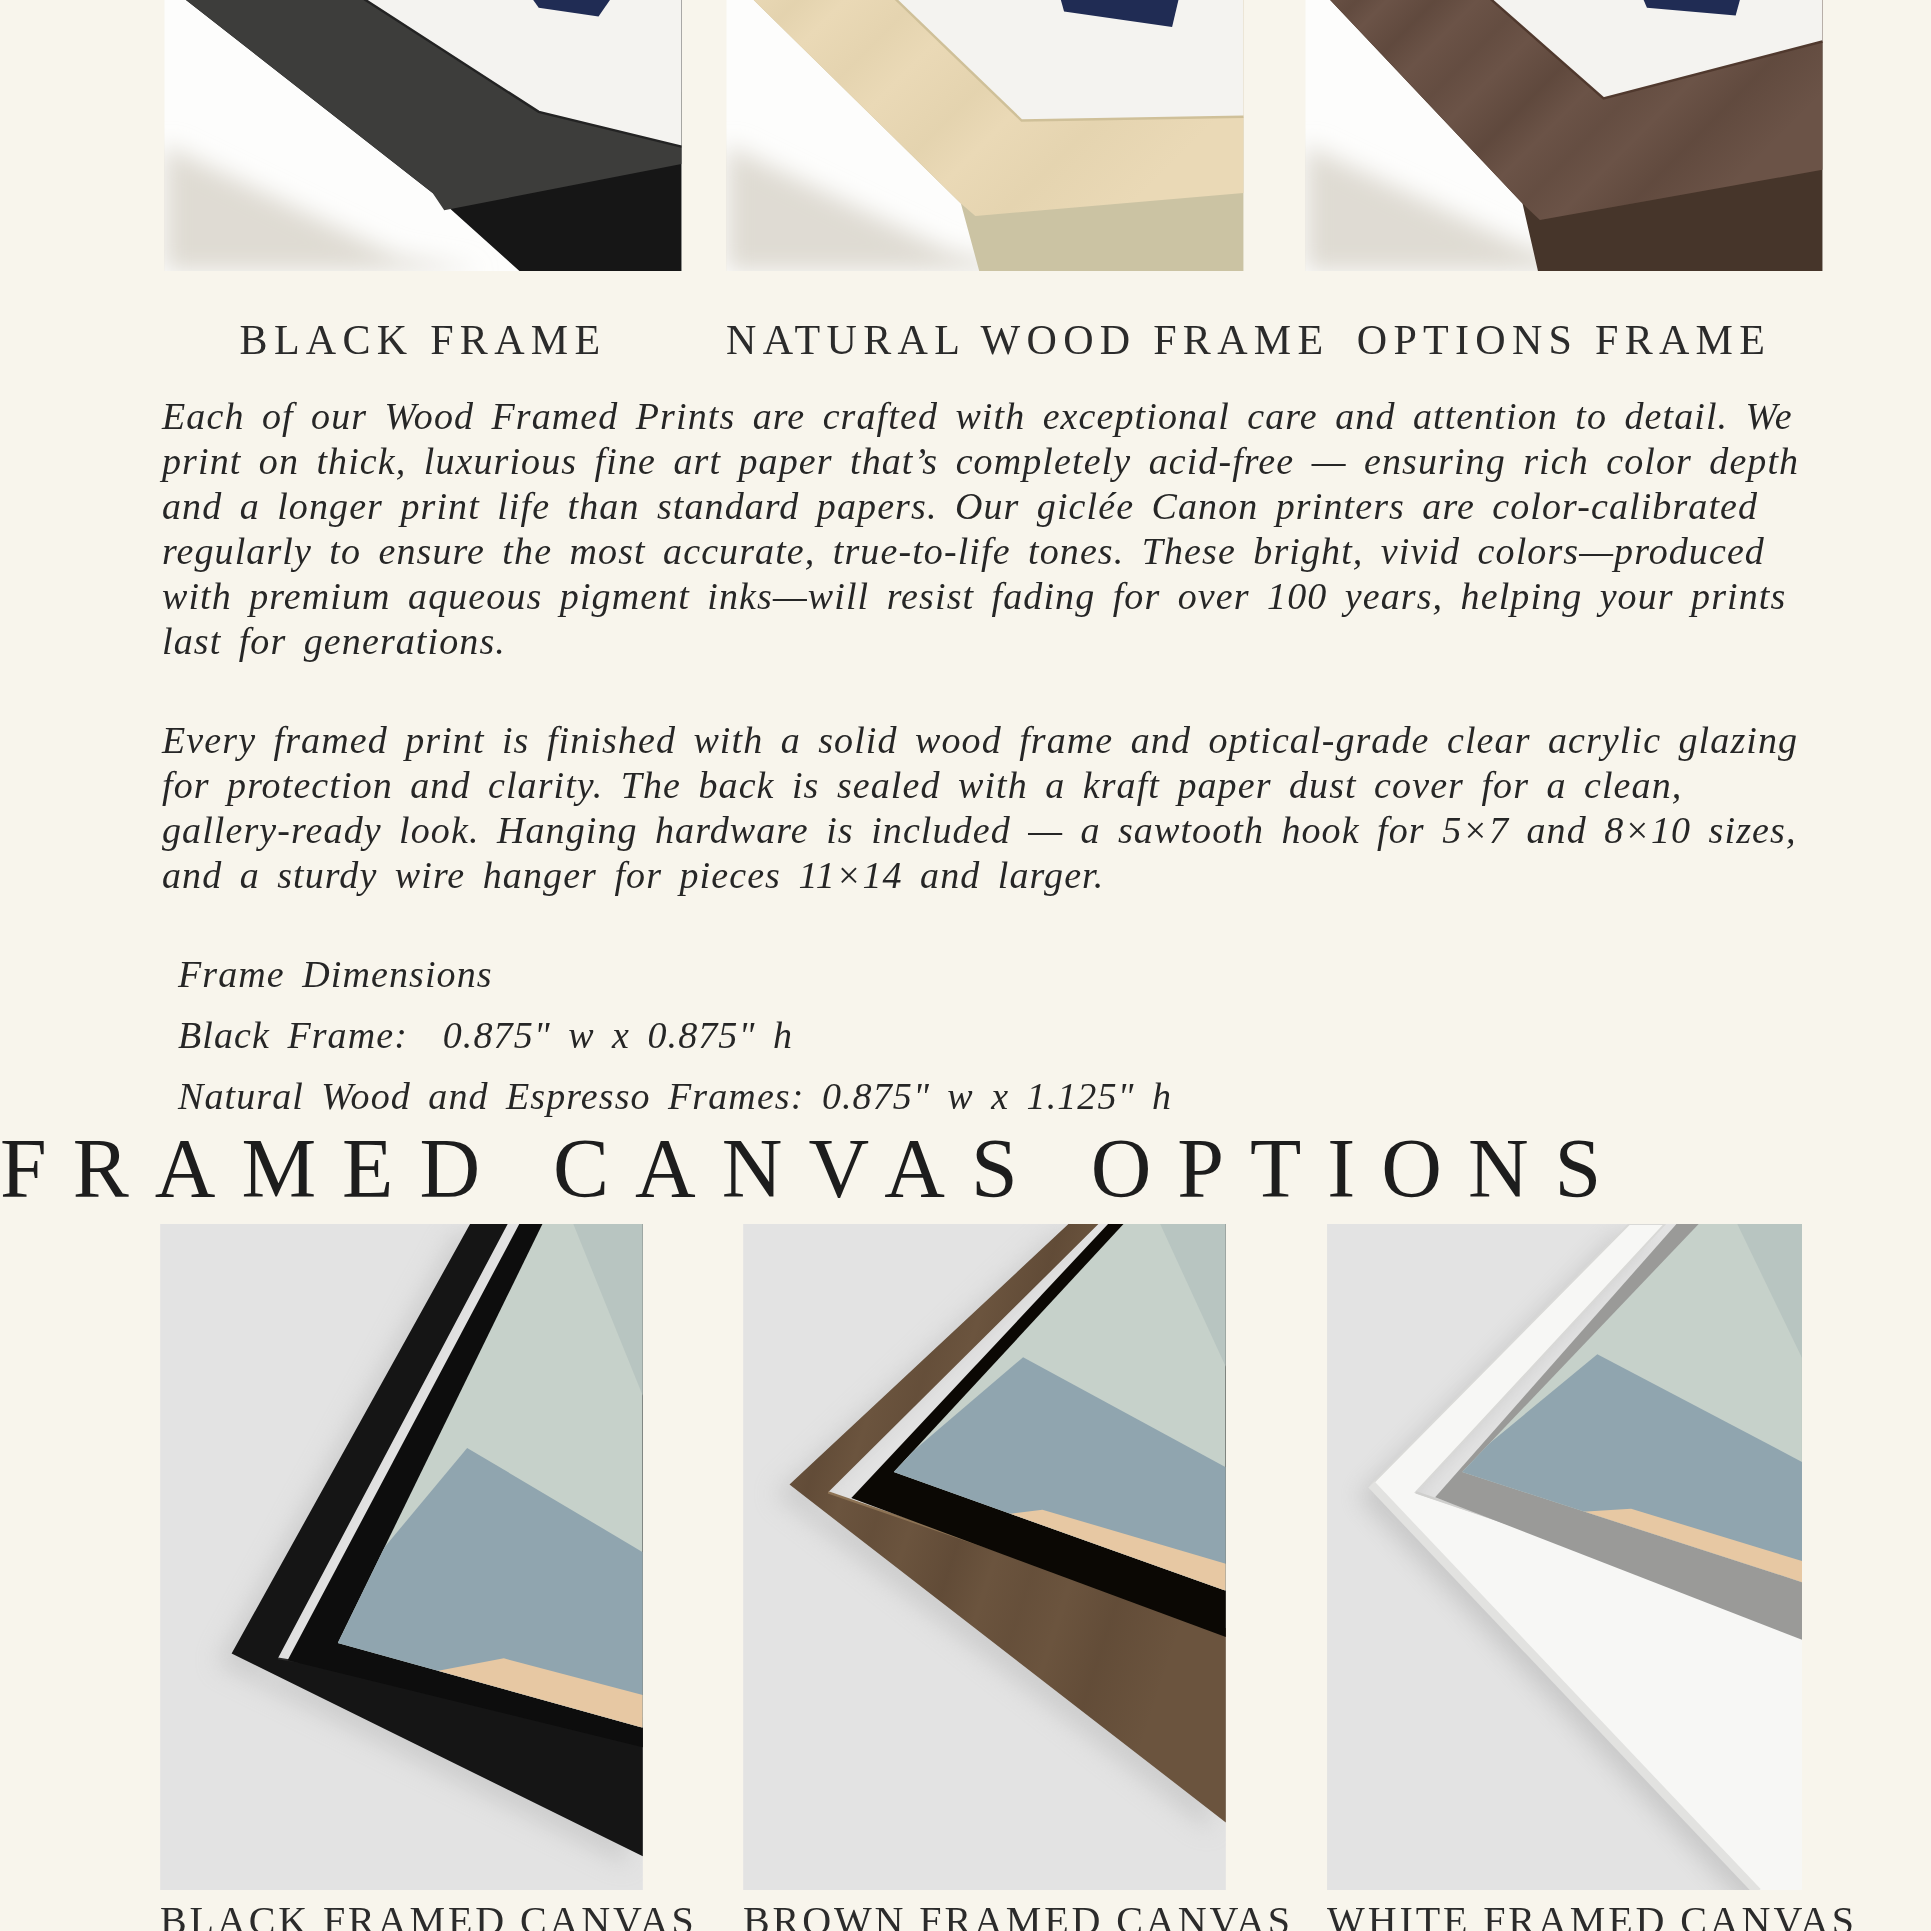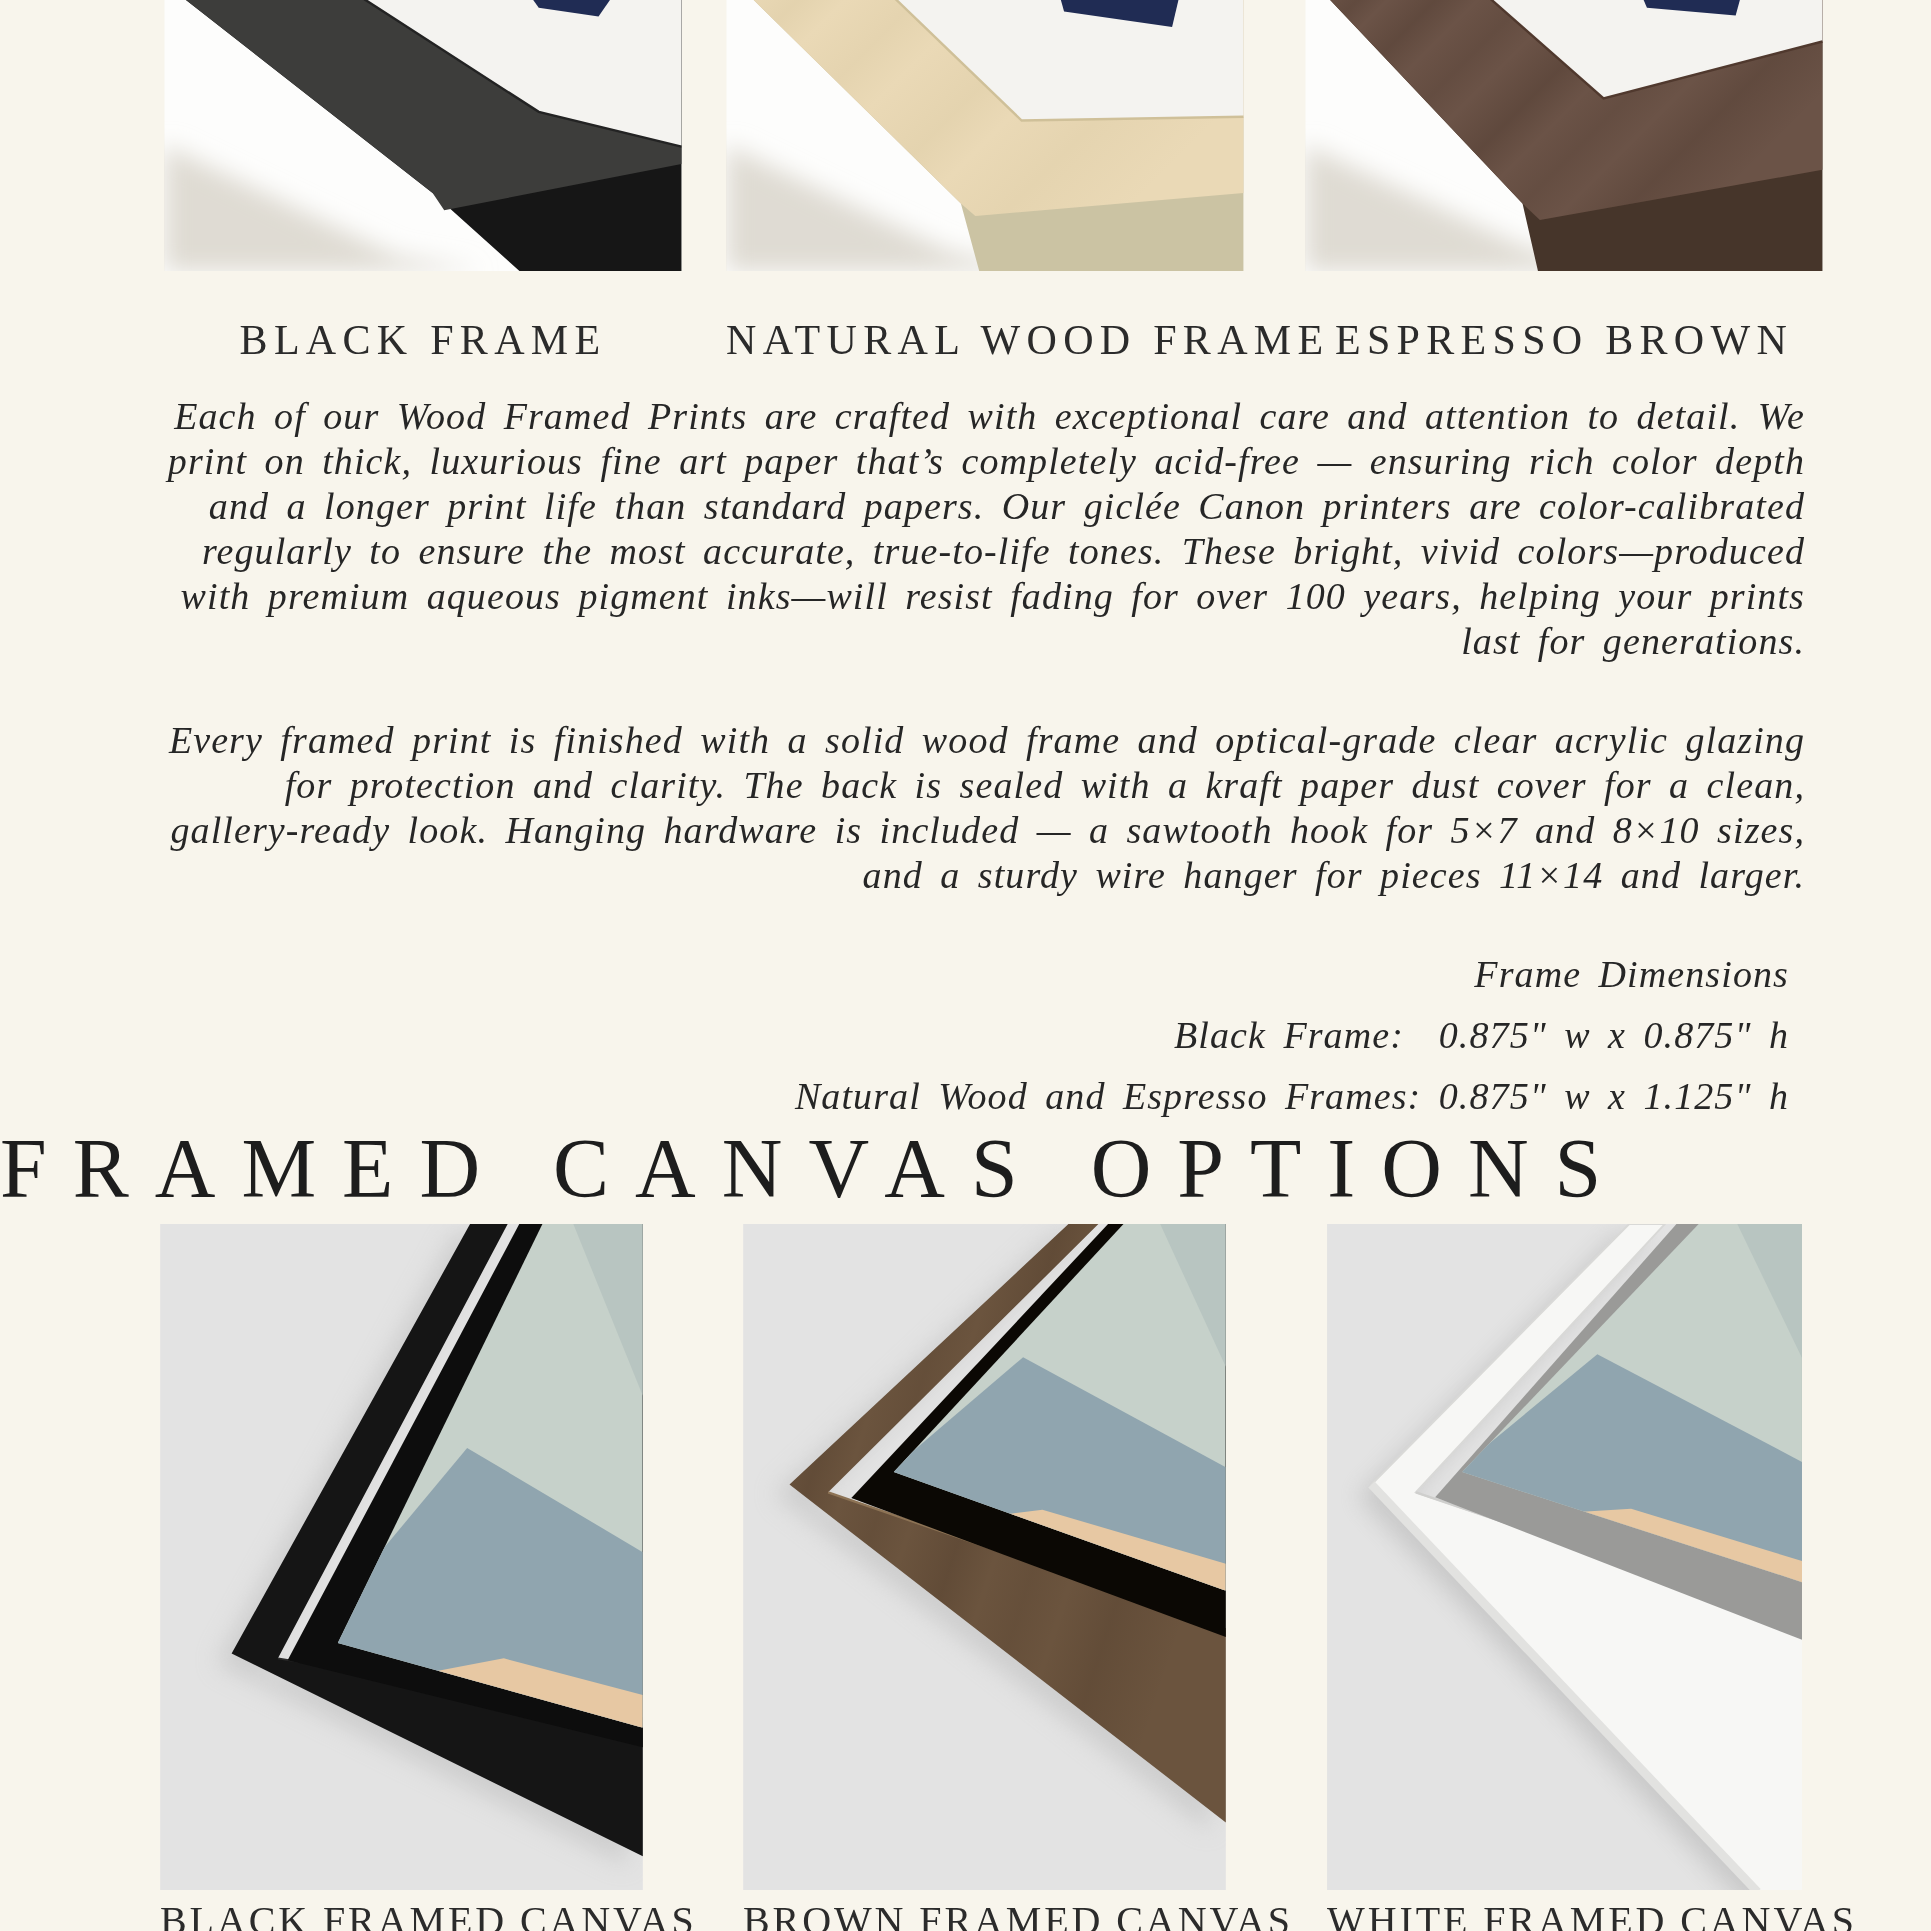--- a/index.html
+++ b/index.html
@@ -13,21 +13,21 @@
     position:absolute;height:54px;line-height:54px;text-align:center;
     font-size:42px;letter-spacing:6.3px;color:#2b2b2b;white-space:nowrap;margin-top:21px;
   }
   .canvas-label{
     position:absolute;height:46px;line-height:46px;text-align:center;
     font-size:40px;letter-spacing:2.9px;color:#2b2b2b;white-space:nowrap;
   }
   .textblock{
     position:absolute;left:162px;top:394px;width:1643px;
     font-style:italic;font-size:38px;line-height:45px;
-    letter-spacing:1.1px;word-spacing:6.8px;color:#262626;text-align:right;
+    letter-spacing:1.1px;word-spacing:6.8px;color:#262626;
   }
   .textblock p{margin:0 0 54px 0;}
   .dims{white-space:pre-wrap;margin:16px;}
   .section-heading{
     position:absolute;left:0;top:1120px;width:1548px;text-align:center;
     font-size:84px;line-height:97px;letter-spacing:26px;color:#1d1d1d;
     white-space:nowrap;
   }
 </style>
 </head>
@@ -94,21 +94,21 @@
   <polygon points="18,-8 225,211 241,281 536,281 536,-8" fill="#46352a"></polygon>
   <polygon points="18,-8 225,211 243,228 536,176 536,-8" fill="#6b5347"></polygon>
   <polygon points="18,-8 225,211 243,228 536,176 536,-8" fill="url(#grainDark)" opacity="0.6"></polygon>
   <polygon points="184,-8 309,102 536,43 536,-8" fill="#f4f3f0"></polygon>
   <polyline points="184,-8 309,102 536,43" fill="none" stroke-width="2.5" stroke="#50392e"></polyline>
   <polygon points="348,-6 452,-6 446,16 354,8" fill="#202c54"></polygon>
 </svg>
 
 <div class="frame-label" style="left:164px;top:292px;width:518px">BLACK FRAME</div>
 <div class="frame-label" style="left:726px;top:292px;width:518px">NATURAL WOOD FRAME</div>
-<div class="frame-label" style="left:1305px;top:292px;width:518px">ESPRESSO BROWN</div>
+<div class="frame-label" style="left:1305px;top:292px;width:518px">OPTIONS FRAME</div>
 
 <div class="textblock">
   <p>Each of our Wood Framed Prints are crafted with exceptional care and attention to detail. We print on thick, luxurious fine art paper that’s completely acid-free — ensuring rich color depth and a longer print life than standard papers. Our giclée Canon printers are color-calibrated regularly to ensure the most accurate, true-to-life tones. These bright, vivid colors—produced with premium aqueous pigment inks—will resist fading for over 100 years, helping your prints last for generations.</p>
   <p>Every framed print is finished with a solid wood frame and optical-grade clear acrylic glazing for protection and clarity. The back is sealed with a kraft paper dust cover for a clean, gallery-ready look. Hanging hardware is included — a sawtooth hook for 5×7 and 8×10 sizes, and a sturdy wire hanger for pieces 11×14 and larger.</p>
   <div class="dims">Frame Dimensions</div>
   <div class="dims">Black Frame:  0.875" w x 0.875" h</div>
   <div class="dims">Natural Wood and Espresso Frames: 0.875" w x 1.125" h</div>
 </div>
 
 <div class="section-heading">FRAMED CANVAS OPTIONS</div>

